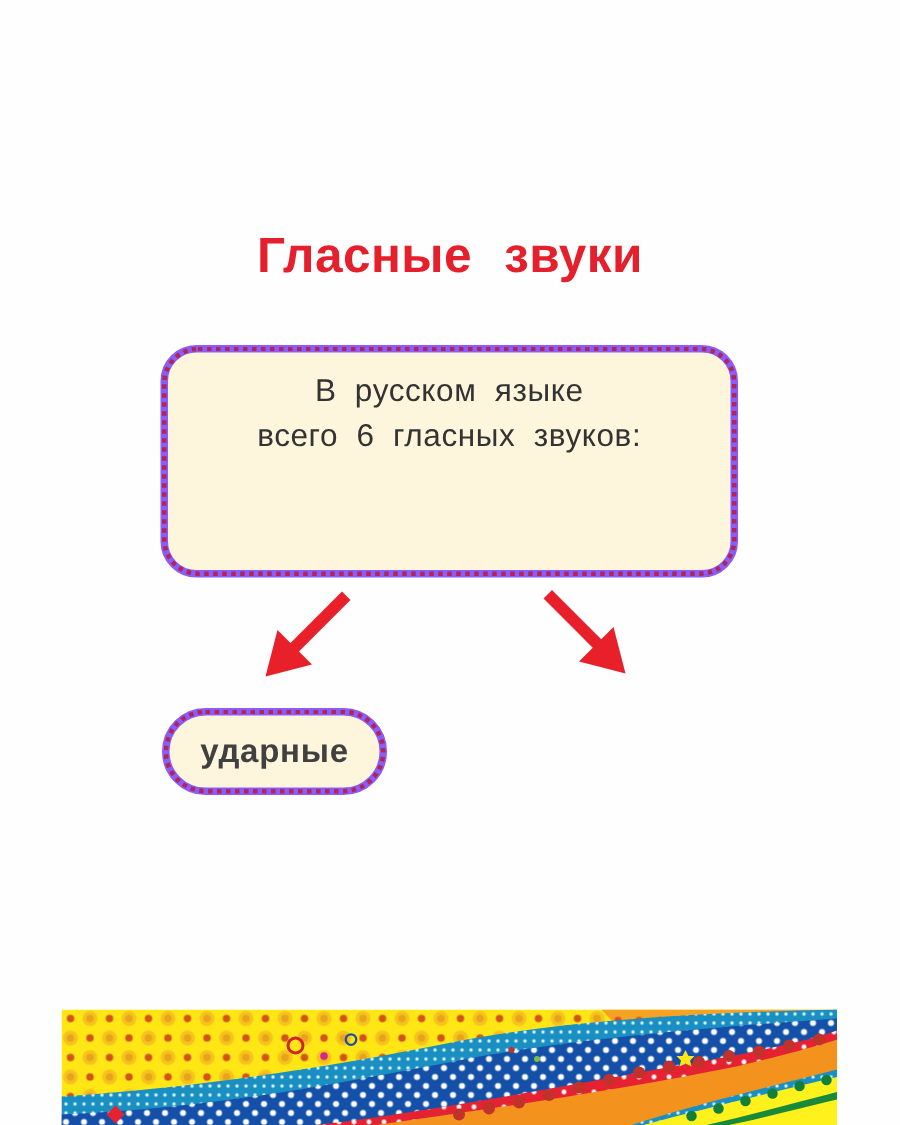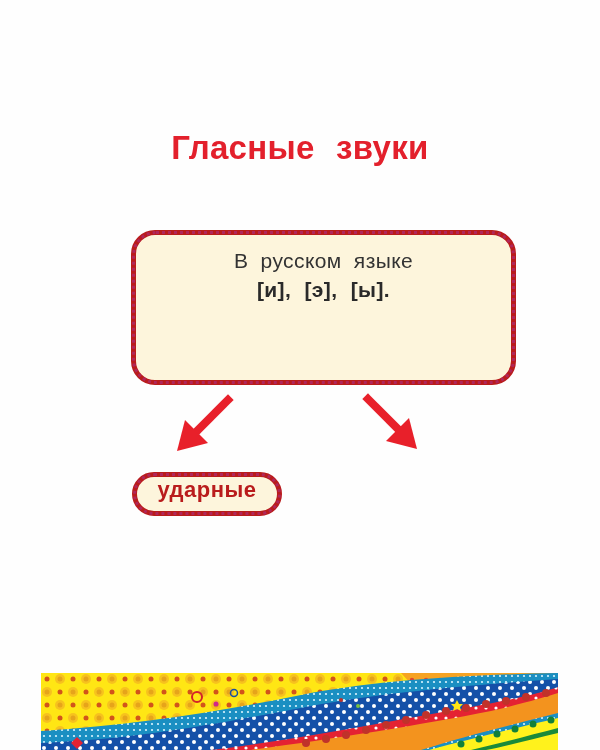--- a/index.html
+++ b/index.html
@@ -3,69 +3,68 @@
   <meta charset="utf-8">
   <style>
     html, body { margin: 0; padding: 0; }
     body {
       width: 600px; height: 750px; overflow: hidden;
       background: #fefefe; position: relative;
       font-family: "Liberation Sans", sans-serif;
     }
     .page { position: absolute; inset: 0; }
     .title {
-      position: absolute; left: 0; top: 123px; width: 600px;
+      position: absolute; left: 0; top: 145px; width: 600px;
       text-align: center; color: #e3202c; font-weight: bold;
       font-size: 33px; word-spacing: 12px; letter-spacing: 0.3px;
       line-height: 50px;
     }
     .dotted {
       position: absolute; box-sizing: border-box;
       background: #fdf5dc;
-      border: 5px solid #b91c1c;
-      margin-left: 24px;
+      border: 5px solid #8b5cf6;
     }
     .dotted::after {
       content: ""; position: absolute; inset: -5px;
       border: 3px dotted #b0265a; border-radius: inherit;
       pointer-events: none;
       margin: 1px;
     }
     .main-box {
       left: 107px; top: 230px; width: 385px; height: 155px;
       border-radius: 24px;
       text-align: center; color: #333;
     }
     .main-box .line {
       font-size: 21px; line-height: 30px; word-spacing: 6px; letter-spacing: 0.4px;
     }
     .main-box .line.first { margin-top: 11px; }
     .main-box .line.bold {
       font-weight: bold; color: #2a2a2a; word-spacing: 7px; line-height: 28px;
     }
     .pill {
-      top: 472px; height: 44px; border-radius: 29px;
-      display: flex; align-items: flex-start; justify-content: center;
-      font-size: 22px; font-weight: bold; color: #b91c1c; letter-spacing: 0.5px;
+      top: 472px; height: 58px; border-radius: 29px;
+      display: flex; align-items: center; justify-content: center;
+      font-size: 22px; font-weight: bold; color: #404040; letter-spacing: 0.5px;
     }
     .pill.left { left: 108px; width: 150px; }
     .pill.right { left: 292px; width: 200px; }
     .arrow { position: absolute; }
     .strip { position: absolute; left: 41px; top: 673px; width: 517px; height: 77px; overflow: hidden; }
   </style>
 </head>
 <body>
 
 <div class="page">
 
   <div class="title">Гласные звуки</div>
 
   <div class="dotted main-box">
     <div class="line first">В русском языке</div>
-    <div class="line bold">[и], [э], [ы].</div>
+    <div class="line">всего 6 гласных звуков:</div>
   </div>
 
   <svg class="arrow" style="left:170px;top:393px;" width="66" height="66" viewBox="0 0 66 66">
     <line x1="58" y1="7" x2="24" y2="41" stroke="#e8202a" stroke-width="8" stroke-linecap="square"></line>
     <polygon points="7,58 15,27 38,50" fill="#e8202a"></polygon>
   </svg>
 
   <svg class="arrow" style="left:360px;top:392px;" width="66" height="66" viewBox="0 0 66 66">
     <line x1="8" y1="7" x2="40" y2="39" stroke="#e8202a" stroke-width="8" stroke-linecap="square"></line>
     <polygon points="57,57 26,49 49,26" fill="#e8202a"></polygon>

